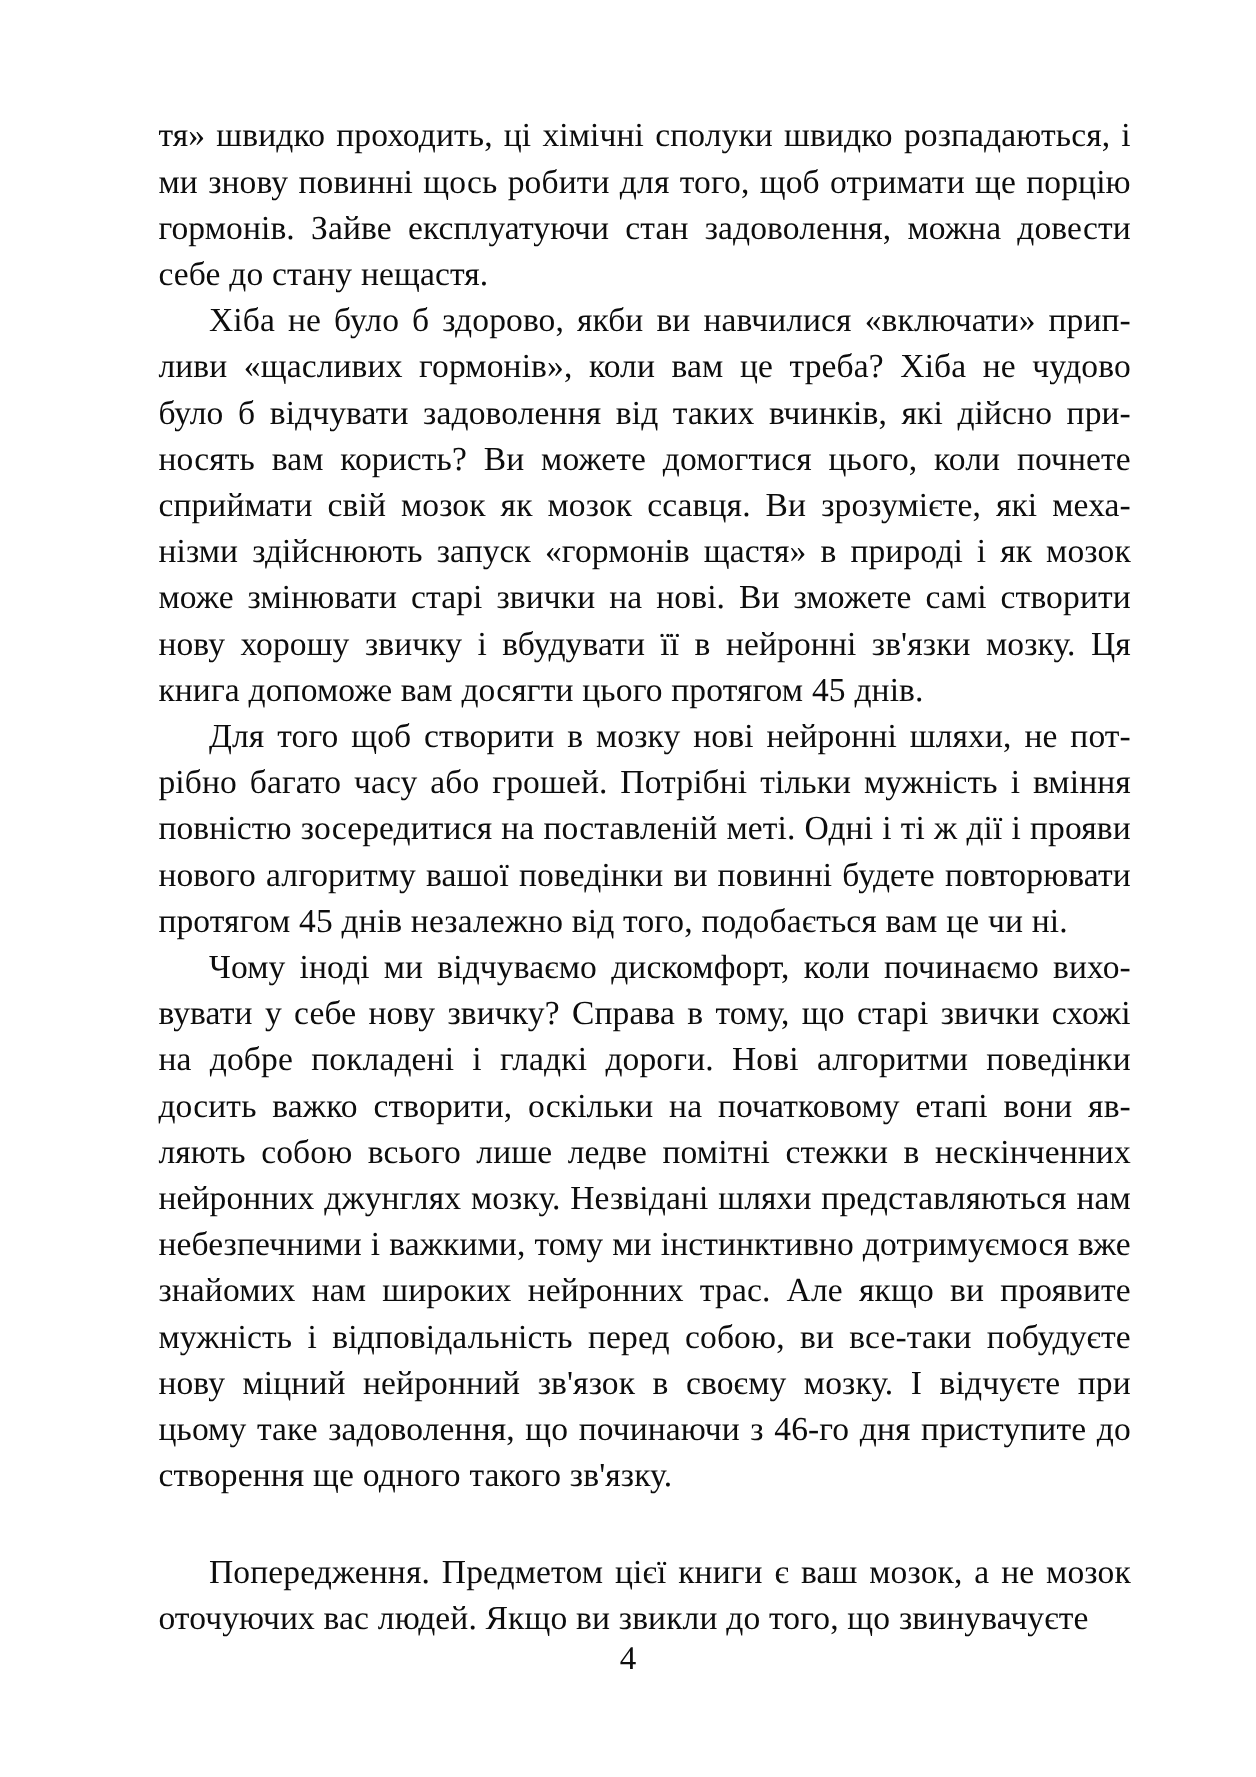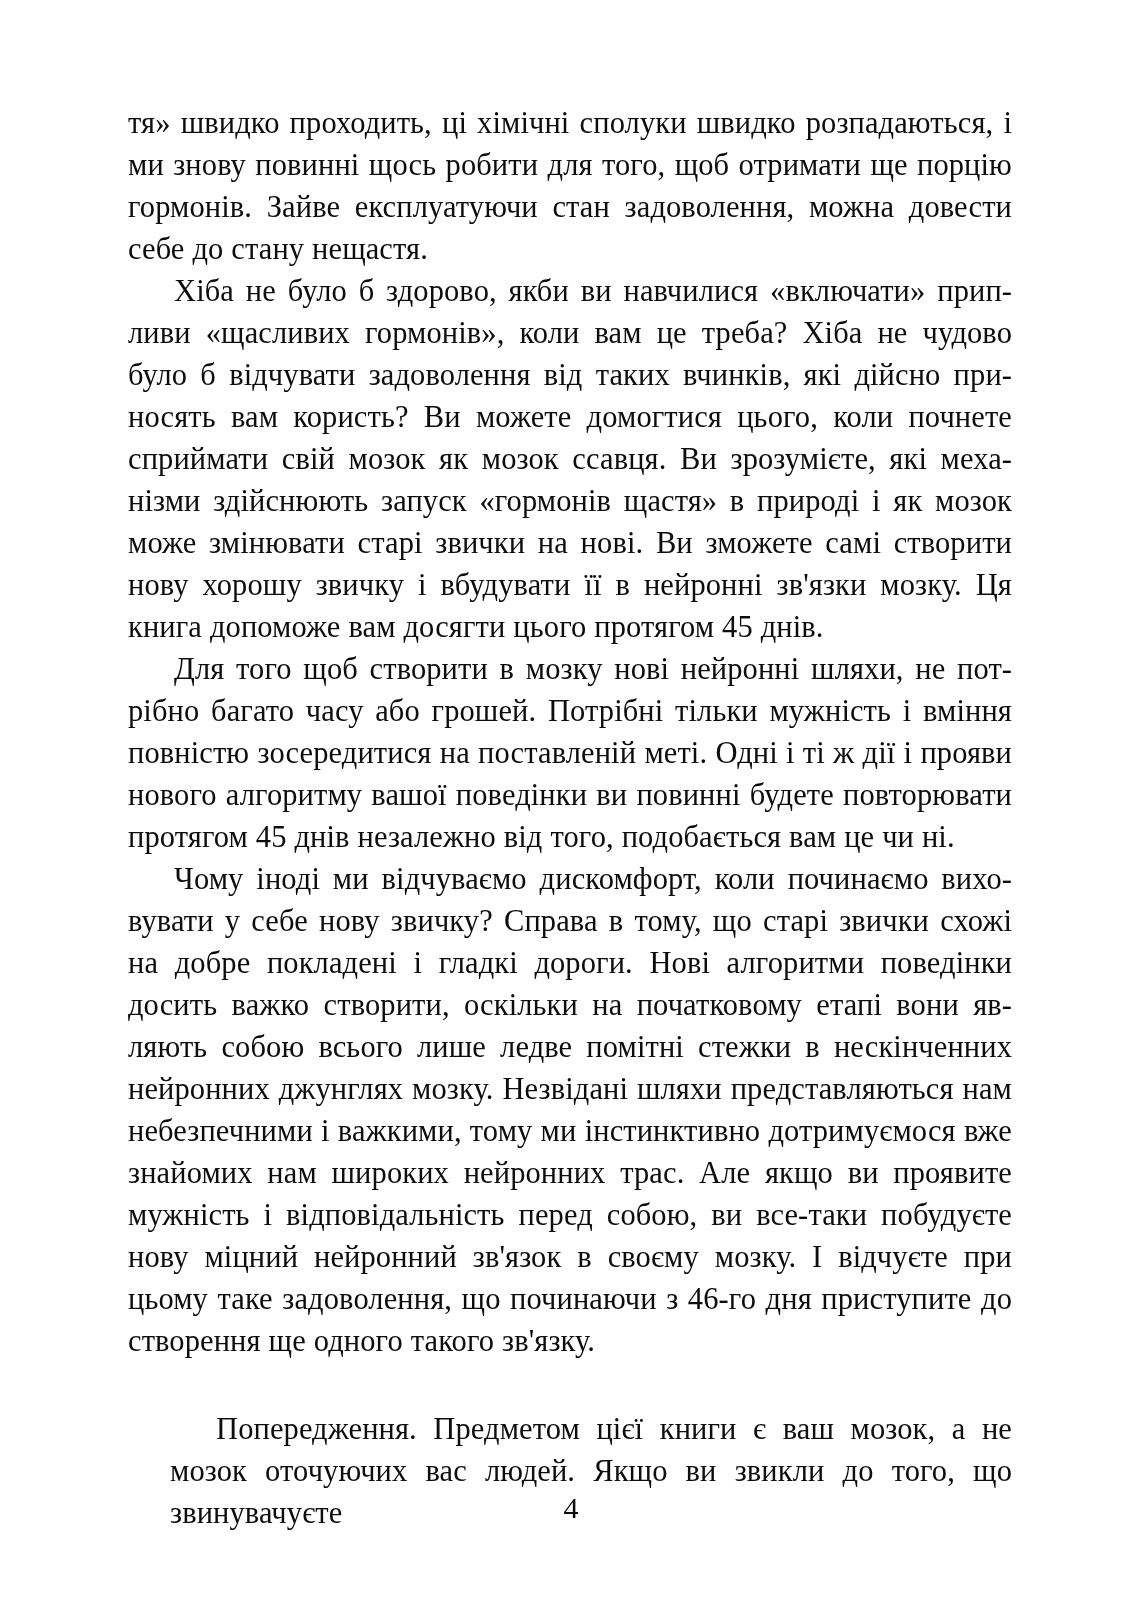--- a/index.html
+++ b/index.html
@@ -17,21 +17,21 @@
   }
   .page {
     position: relative;
     width: 1142px;
     height: 1615px;
     background: #ffffff;
     box-sizing: border-box;
   }
   .text-column {
     position: absolute;
-    left: 128px;
+    left: 144px;
     top: 102px;
     width: 884px;
   }
   p.para {
     margin: 0;
     padding: 0;
     font-size: 30.5px;
     line-height: 42px;
     text-align: justify;
     text-justify: inter-word;
@@ -39,21 +39,20 @@
     letter-spacing: 0.1px;
     word-spacing: 0.2px;
     hyphens: manual;
     -webkit-hyphens: manual;
   }
   p.para.indent {
     text-indent: 46px;
   }
   p.para.gap-before {
     margin-top: 46px;
-    margin-left: 42px;
   }
   
   p.para::after {
     content: "";
     display: inline-block;
     width: 100%;
   }
   p.para.nostretch::after {
     display: none;
   }

